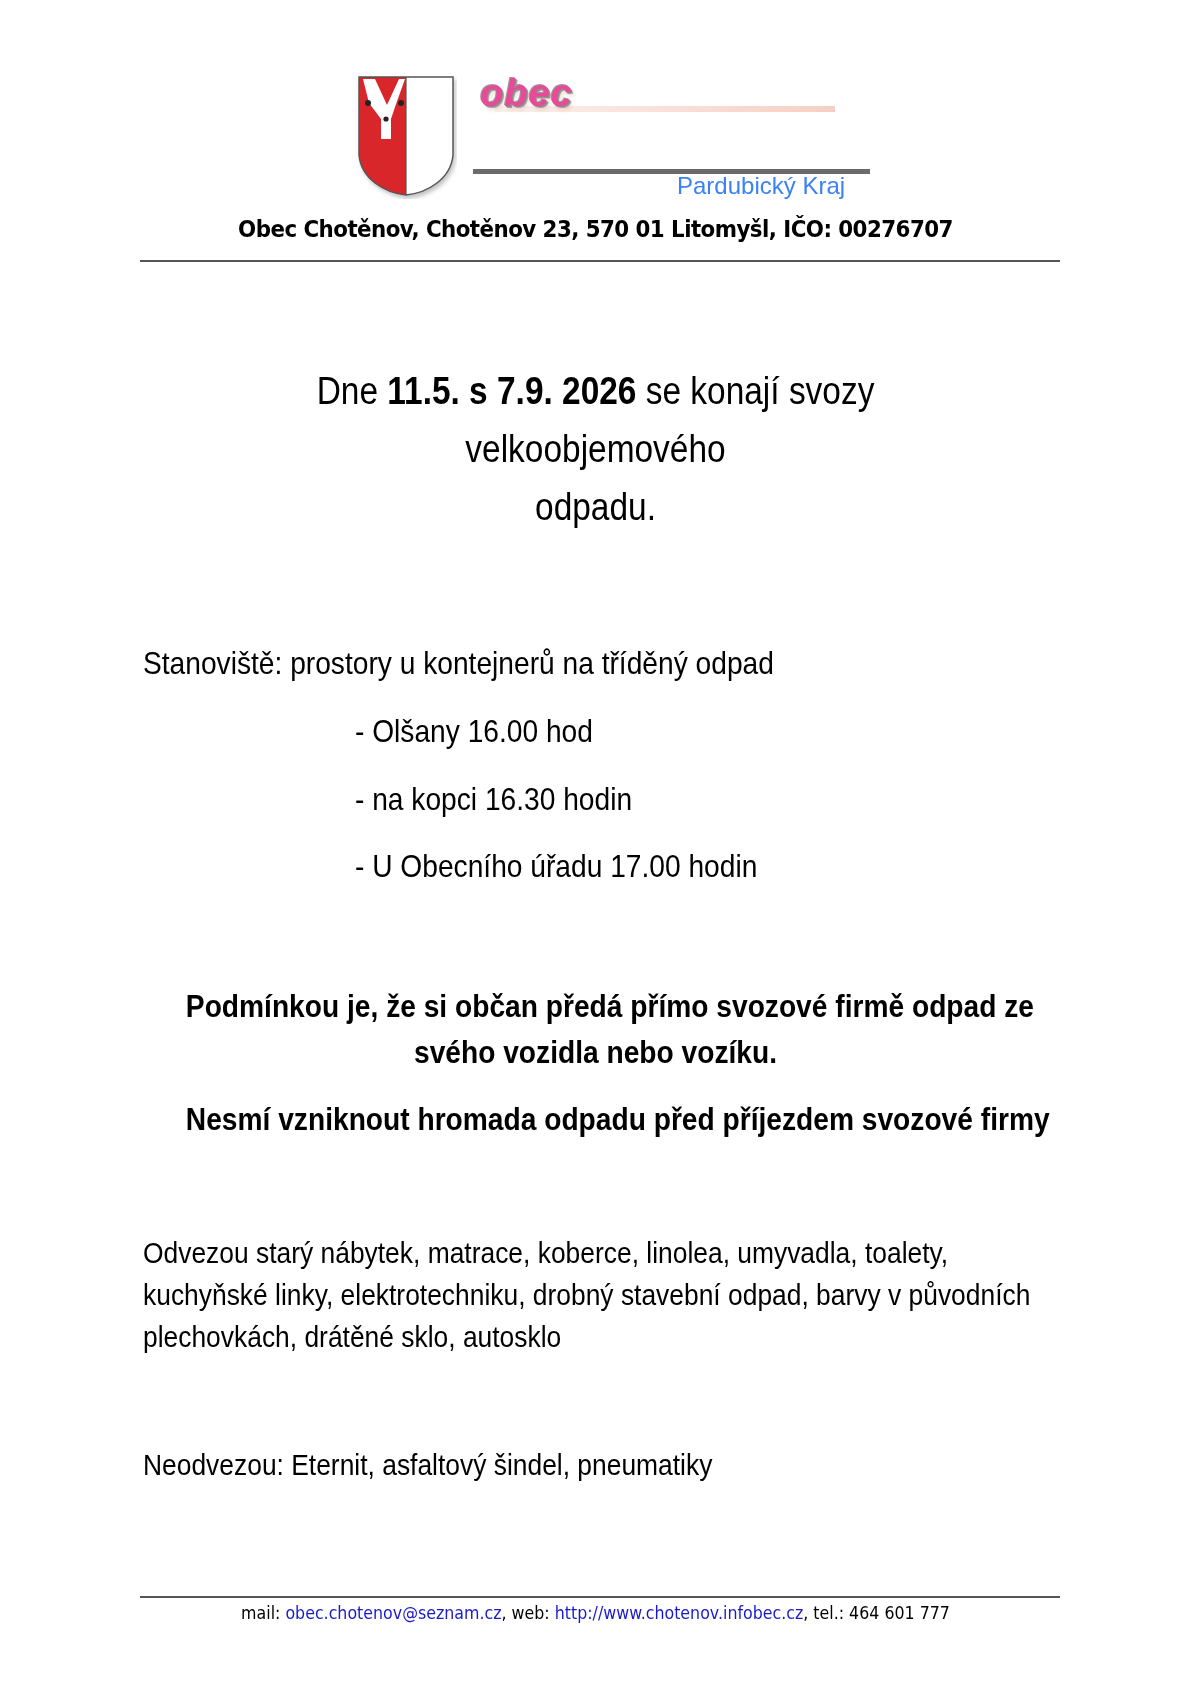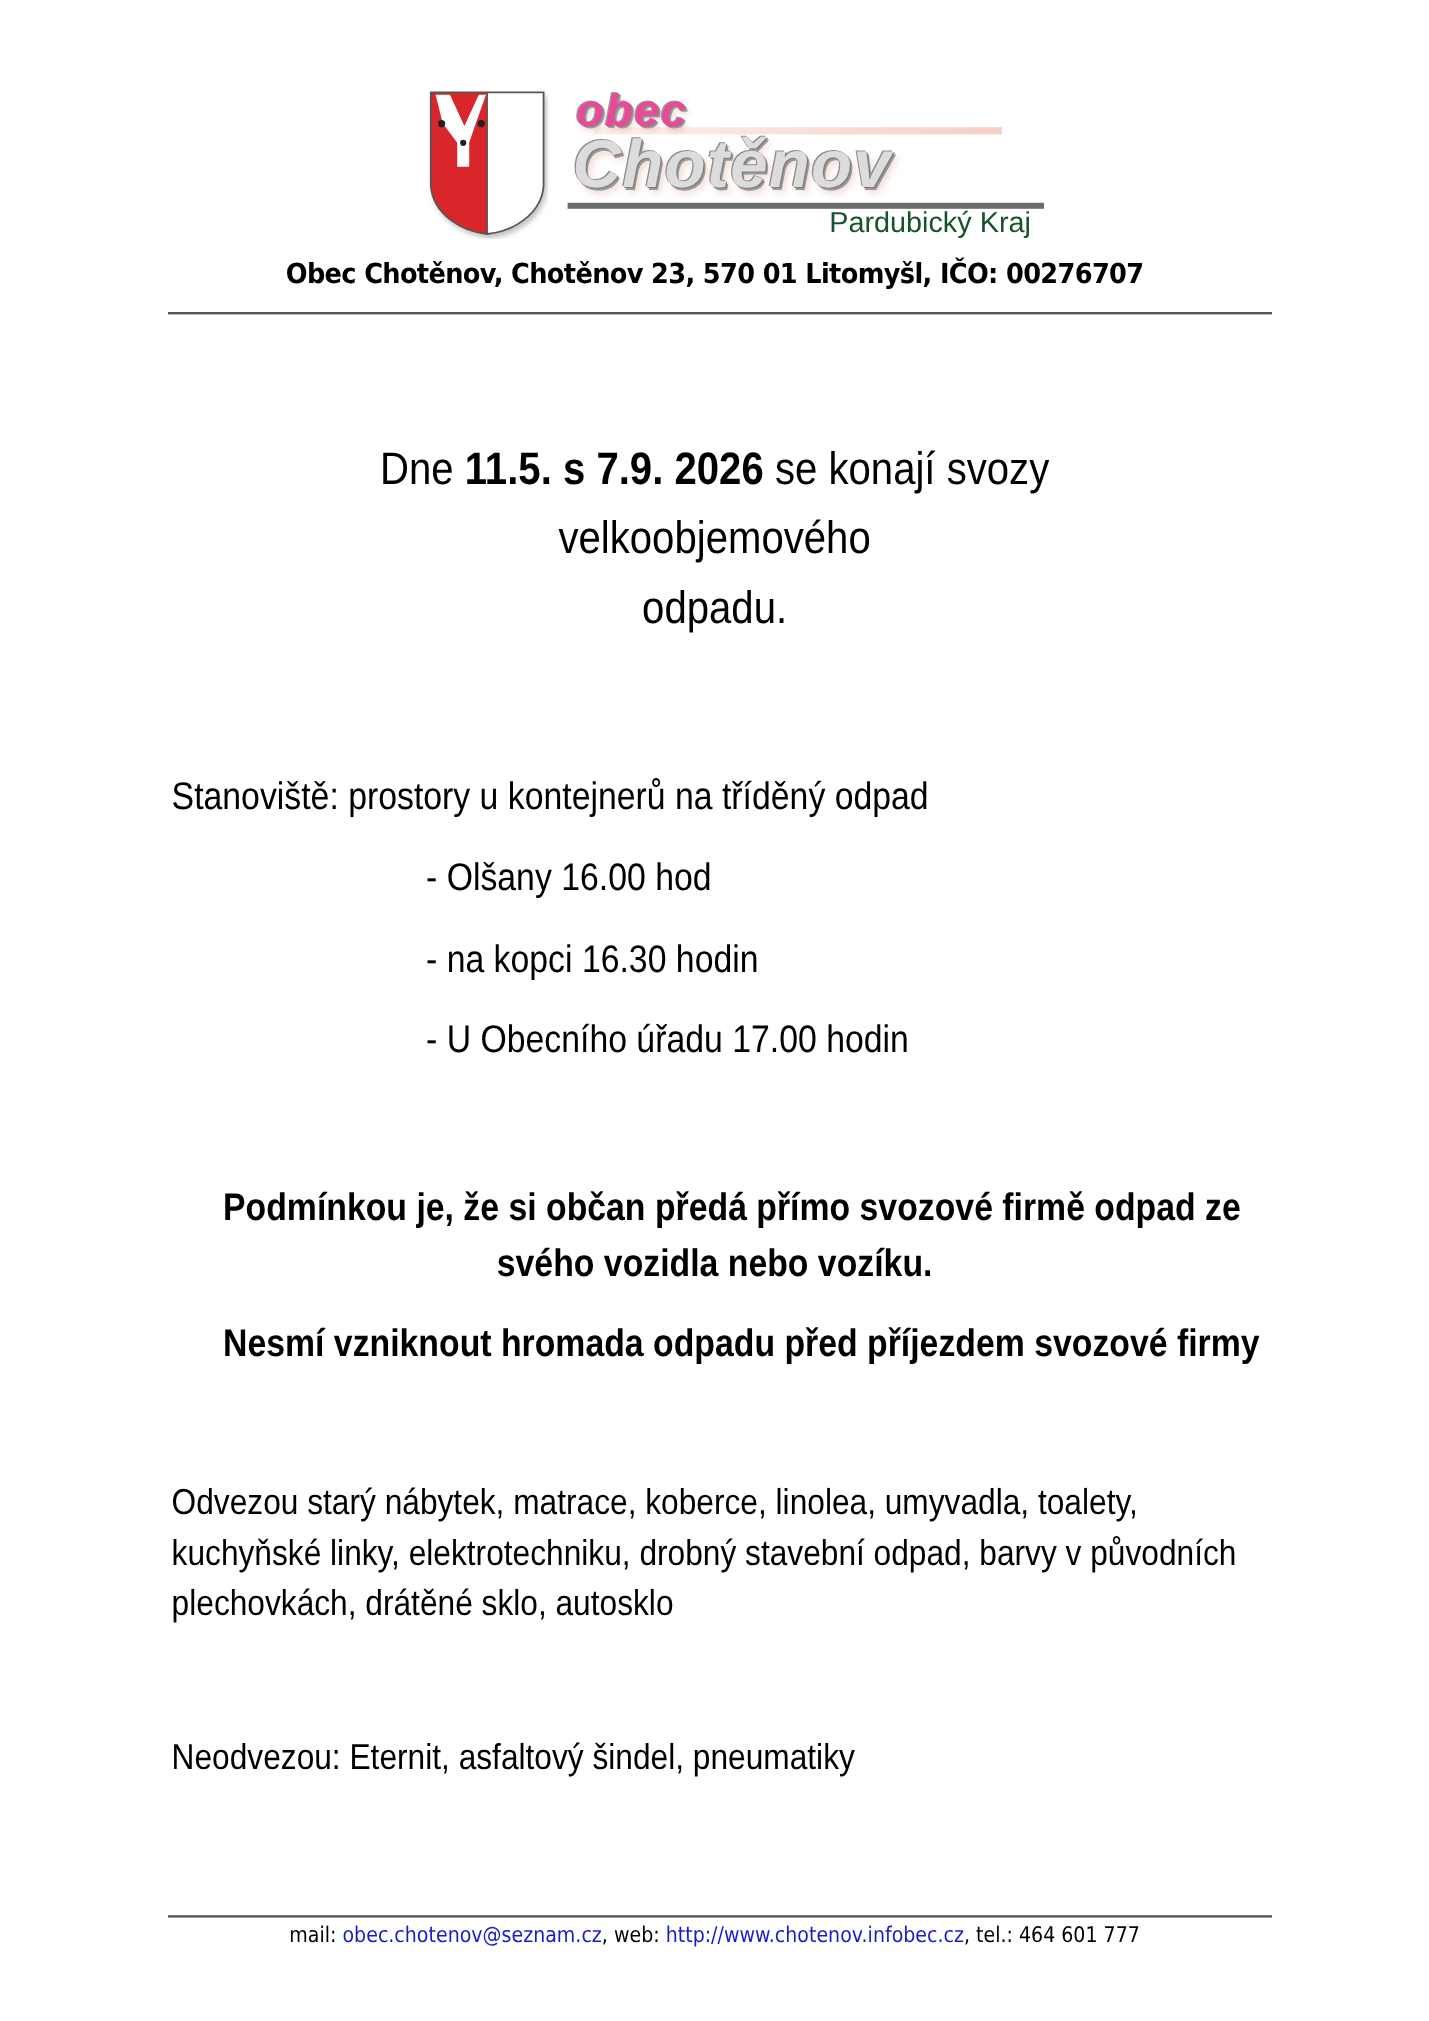--- a/index.html
+++ b/index.html
@@ -8,21 +8,21 @@
 
     
     .logo { left: 355px; top: 72px; width: 520px; height: 135px; }
     .shield { position: absolute; left: 0; top: 3px; width: 102px; height: 124px; }
     .logo-obec { position: absolute; left: 125px; top: 0px; font-family: "Liberation Sans", sans-serif; font-weight: bold; font-style: italic; font-size: 38px; color: #ec4899; letter-spacing: 1px;
       text-shadow: 1px 1px 0 #8a8a8a, 2px 2px 0 #a0a0a0, -1px -1px 0 #9a9a9a, 3px 4px 4px rgba(220,150,130,0.35); }
     .logo-name { position: absolute; left: 122px; top: 32px; font-family: "Liberation Sans", sans-serif; font-weight: bold; font-style: italic; font-size: 56px; color: #dcdcdc; letter-spacing: 1px;
       text-shadow: 1px 1px 0 #7d7d7d, 2px 2px 0 #999, -1px -1px 0 #8f8f8f, 4px 5px 6px rgba(220,150,130,0.35); }
     .logo-stripe-top { position: absolute; left: 140px; top: 34px; width: 340px; height: 6px; background: linear-gradient(to right, rgba(240,200,185,0.25), rgba(245,195,180,0.8)); }
     .logo-bar { position: absolute; left: 118px; top: 97px; width: 397px; height: 5px; background: #6b6b6b; }
-    .logo-region { position: absolute; left: 336px; top: 100px; font-size: 24px; color: #14532d; }
+    .logo-region { position: absolute; left: 322px; top: 100px; font-size: 24px; color: #3b82f6; }
 
     .address { left: 0; width: 1191px; top: 216px; text-align: center; font-family: "DejaVu Sans", sans-serif; font-weight: bold; font-size: 23px; letter-spacing: -0.6px; transform: scaleX(0.93); transform-origin: center; }
     .rule { left: 140px; width: 920px; height: 2px; background: #555; }
 
     .title { left: 130px; width: 931px; top: 362px; text-align: center; font-size: 38px; line-height: 58px; transform: scaleX(0.88); transform-origin: center top; }
     .title b { font-weight: bold; }
 
     .body-text { font-size: 32px; transform: scaleX(0.88); transform-origin: left top; white-space: nowrap; }
     .bold-center { left: 130px; width: 931px; text-align: center; font-weight: bold; font-size: 32px; transform: scaleX(0.88); transform-origin: center top; white-space: nowrap; }
 
@@ -46,21 +46,20 @@
       <line x1="51" y1="2" x2="51" y2="120" stroke="#555" stroke-width="1.2"></line>
 
       <path d="M8 4 L20 4 L32 30 L44 4 L50 4 L50 4 L40 32 L36 44 L36 64 L26 64 L26 44 L14 28 Z" fill="#ffffff"></path>
       <circle cx="13" cy="28" r="3" fill="#222"></circle>
       <circle cx="46" cy="28" r="3" fill="#222"></circle>
       <circle cx="31" cy="44" r="2.6" fill="#222"></circle>
     </g>
   </svg>
   <div class="logo-stripe-top"></div>
   <div class="logo-obec">obec</div>
-  <div class="logo-name">Chotěnov</div>
   <div class="logo-bar"></div>
   <div class="logo-region">Pardubický Kraj</div>
 </div>
 
 <div class="abs address">Obec Chotěnov, Chotěnov 23, 570 01 Litomyšl, IČO: 00276707</div>
 <div class="abs rule" style="top:260px;"></div>
 
 <div class="abs title">
   <span>Dne </span><b>11.5. s 7.9. 2026</b><span> se konají svozy velkoobjemového</span><br>
   <span>odpadu.</span>

